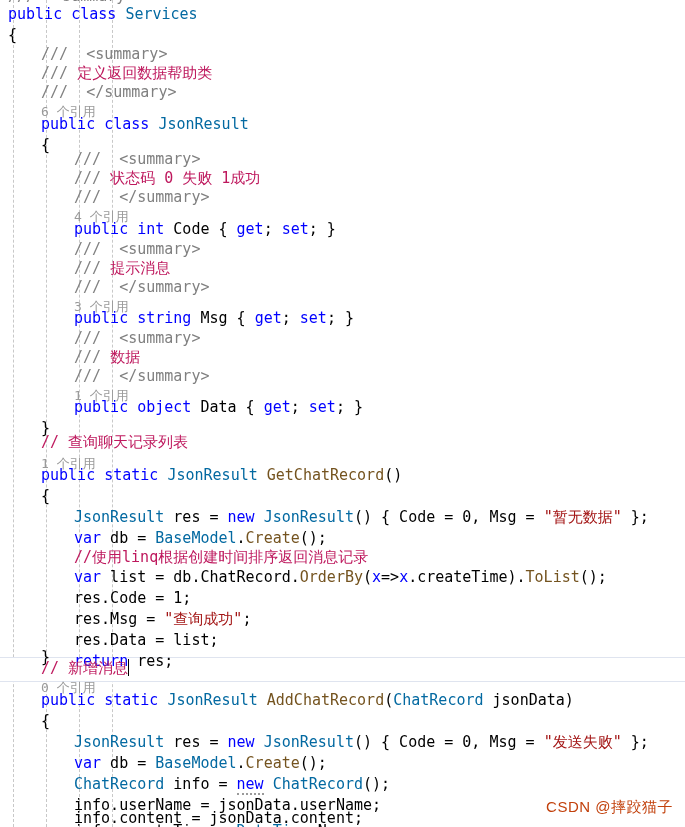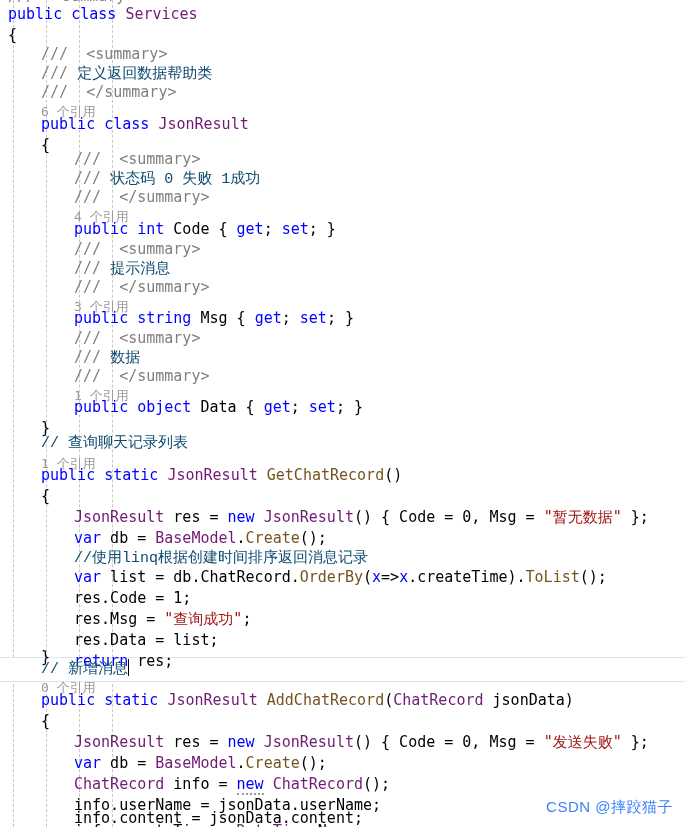--- a/index.html
+++ b/index.html
@@ -49,22 +49,22 @@
     right: 0;
     height: 23px;
     border-top: 1px solid #dfe4ef;
     border-bottom: 1px solid #dfe4ef;
     background: #ffffff;
     z-index: 1;
   }
 
   
   .kw    { color: #0000ff; }              
-  .typ   { color: #701a75; }              
-  .cmt   { color: #0c4a6e; font-family: Liberation Mono, monospace; }              
+  .typ   { color: #0369a1; }              
+  .cmt   { color: #be185d; }              
   .doc   { color: #808080; }              
   .str   { color: #a31515; }              
   .mth   { color: #74531f; margin-top: 8px; }              
   .pln   { color: #000000; }              
   .ref   { color: #9a9a9a; font-size: 13px; }  
   .sugg  { border-bottom: 2px dotted #9a9a9a; } 
 
   
   .caret {
     display: inline-block;
@@ -74,21 +74,21 @@
     vertical-align: -3px;
   }
 
   
   #watermark {
     position: absolute;
     right: 12px;
     bottom: 6px;
     font-family: "Liberation Sans", sans-serif;
     font-size: 15px;
-    color: #3b82f6;
+    color: #c2410c;
     letter-spacing: 0.5px;
     z-index: 5;
     white-space: pre;
   }
 </style>
 </head>
 <body>
 
 <div id="editor">
 

